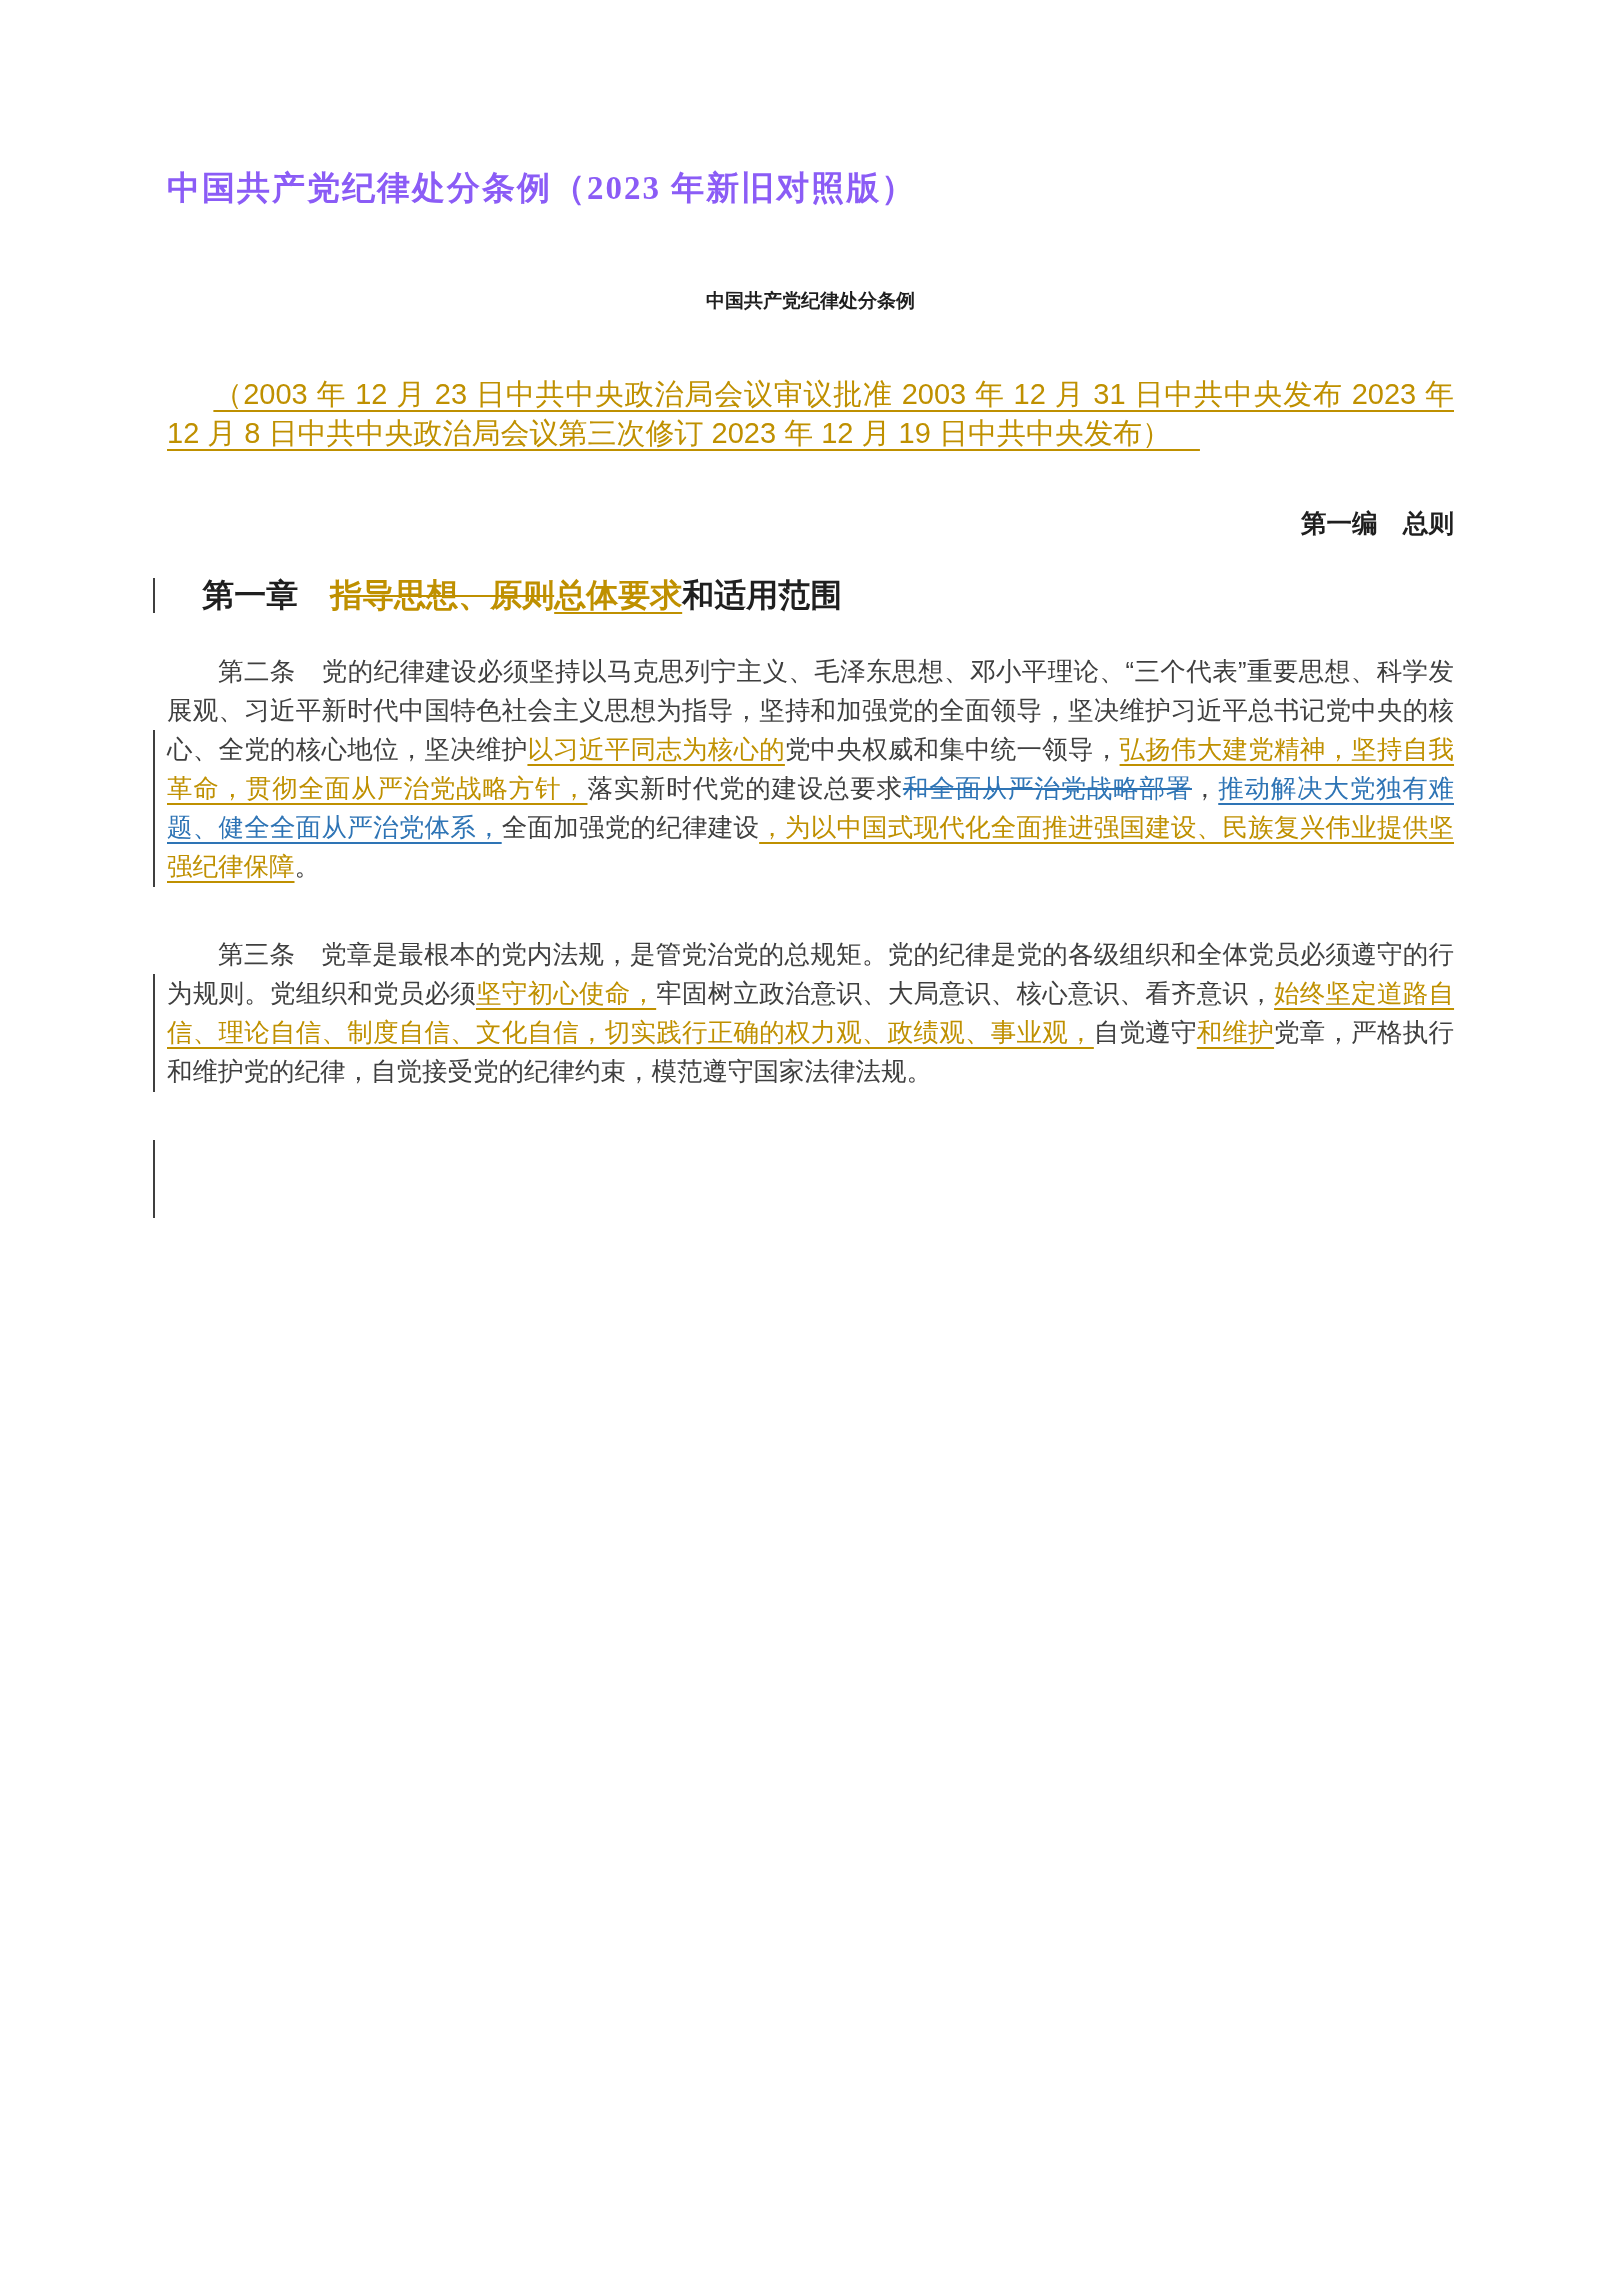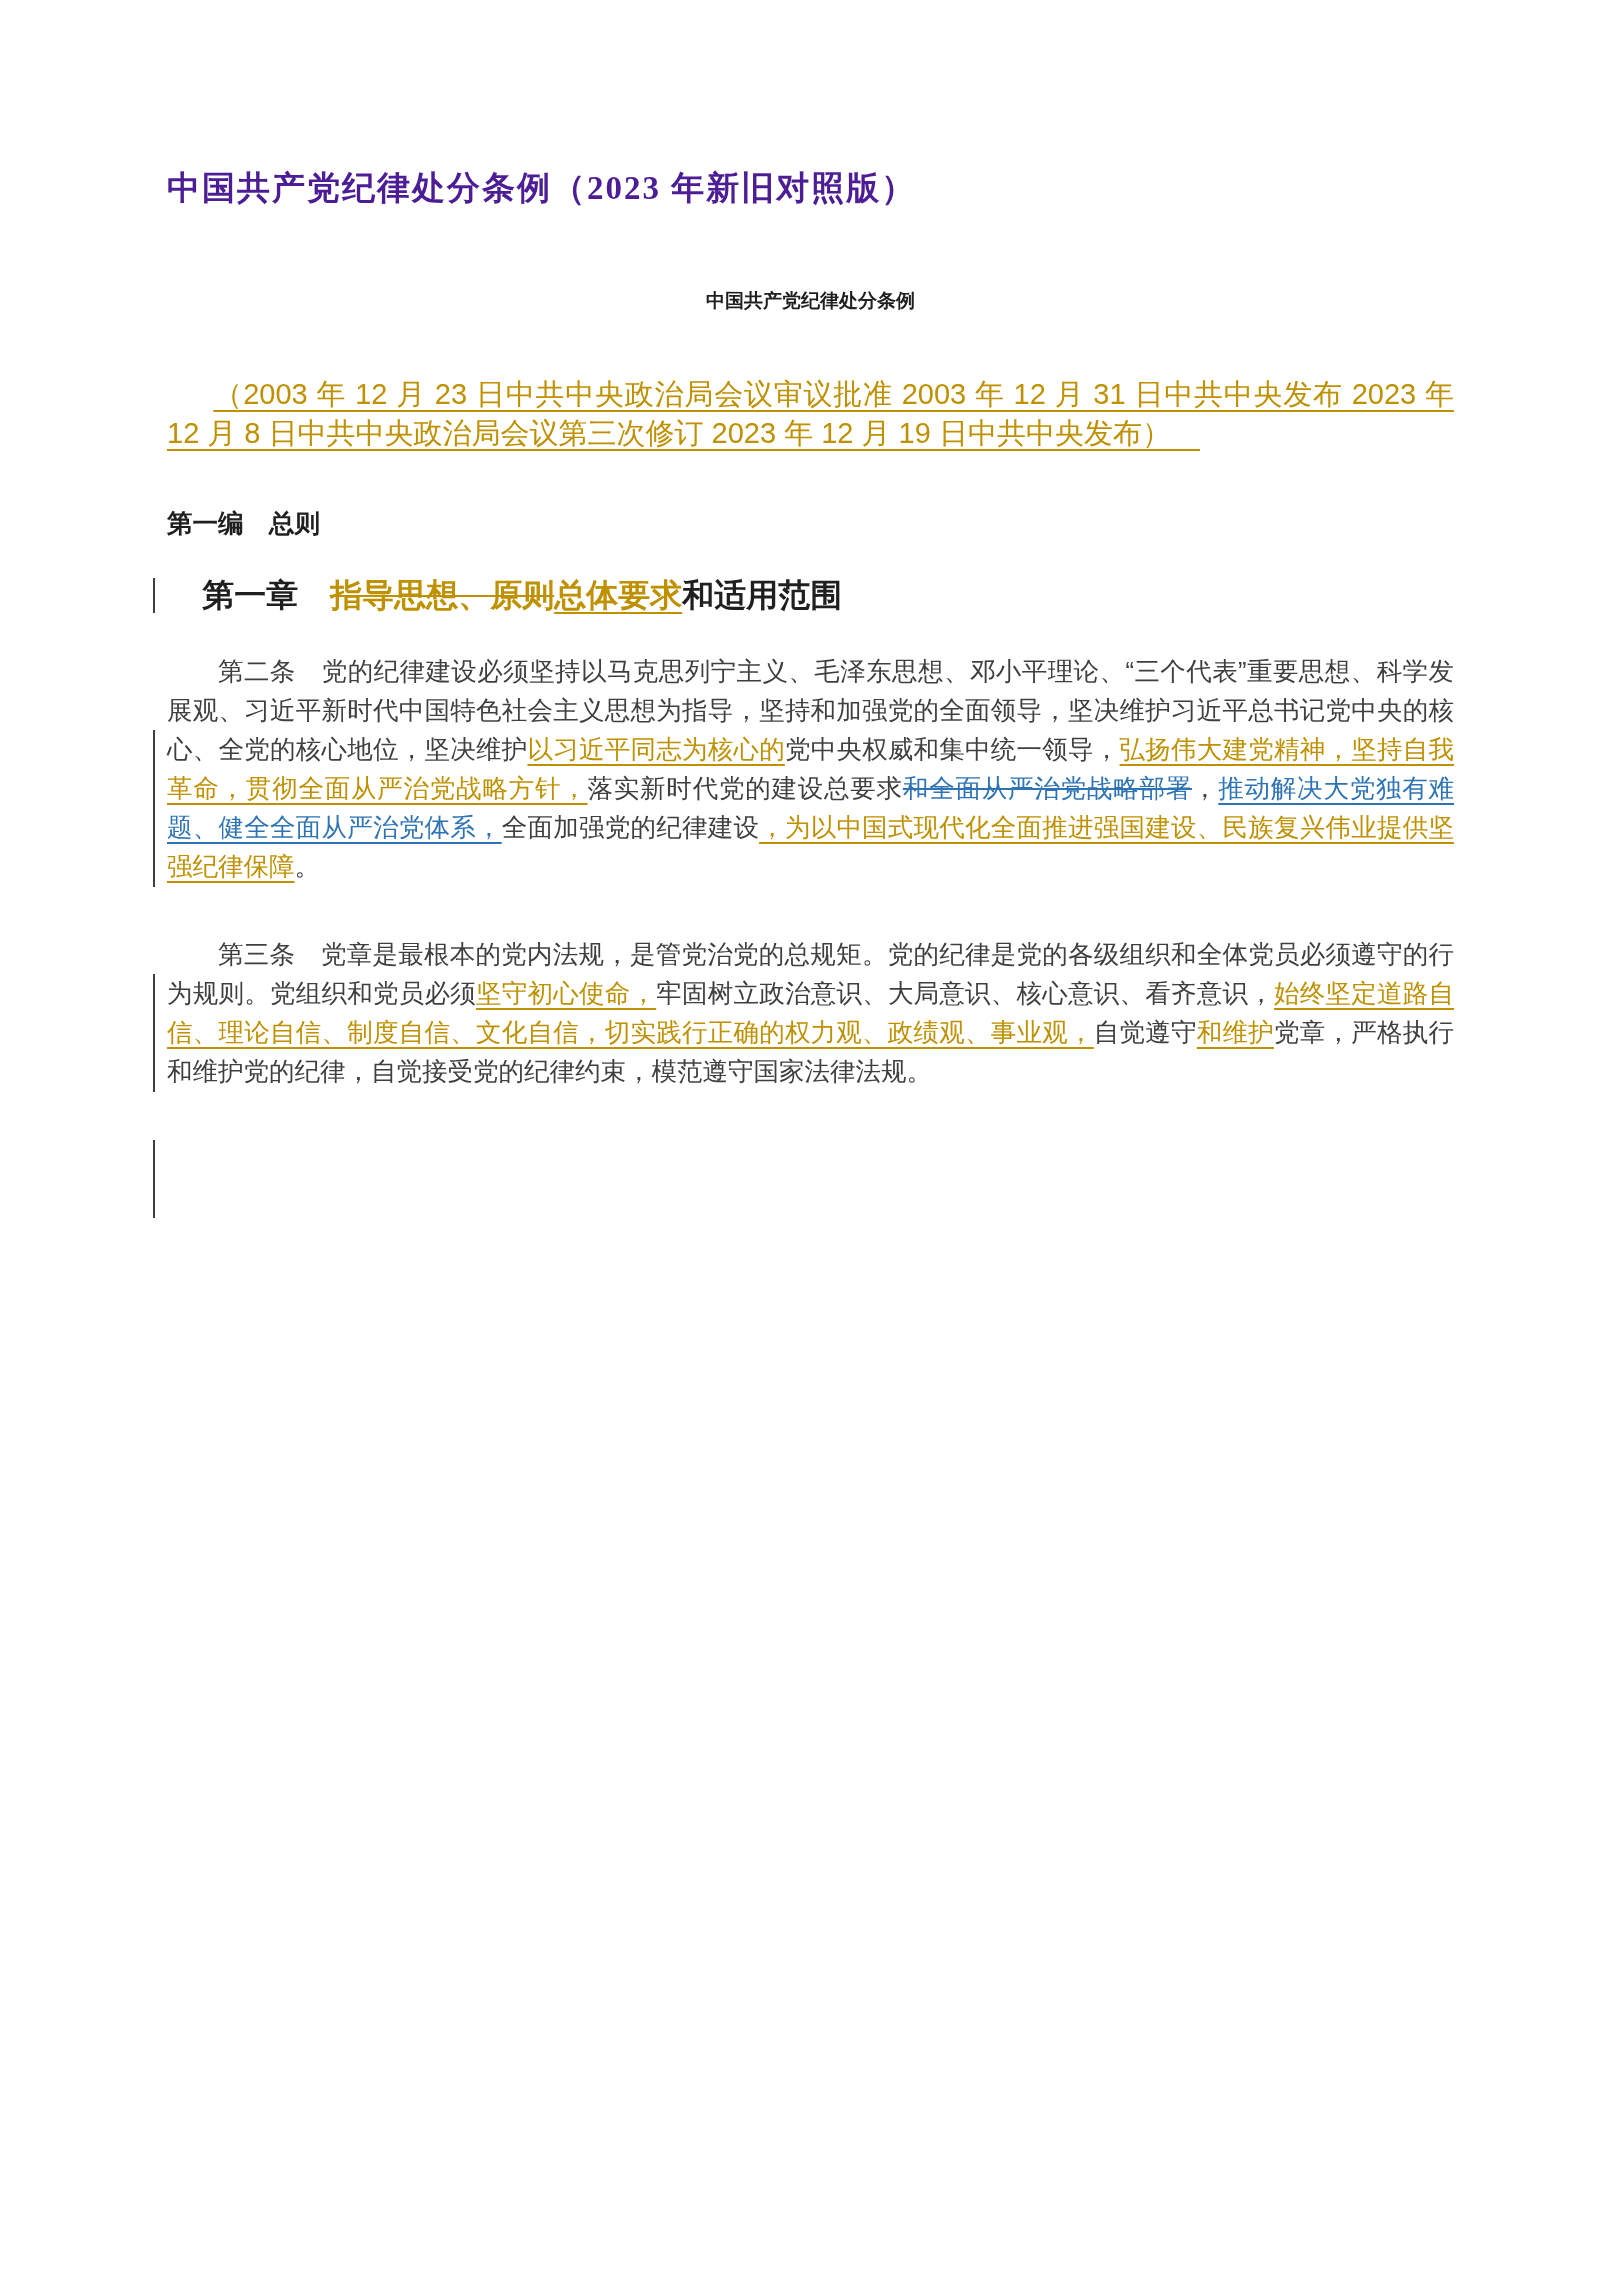--- a/index.html
+++ b/index.html
@@ -20,21 +20,21 @@
     padding:165px 167px 0 167px;
     font-family:"Liberation Sans","DejaVu Sans",sans-serif;
     color:var(--text);
     overflow:hidden;
   }
   .doc-title{
     font-family:"Liberation Serif","DejaVu Serif",serif;
     font-size:33px;
     line-height:47px;
     font-weight:700;
-    color:#4c1d95;
+    color:#8b5cf6;
     letter-spacing:2px;
     margin:0 0 69px 0;
   }
   .doc-subtitle{
     font-size:19px;
     line-height:39px;
     font-weight:700;
     color:var(--heading);
     text-align:center;
     margin:0 0 55px 0;
@@ -44,21 +44,21 @@
     line-height:39px;
     text-indent:1.6em;
     text-align:justify;
     margin:0 0 51px 0;
   }
   .part-heading{
     font-size:25.5px;
     line-height:39px;
     font-weight:700;
     color:var(--heading);
-    text-align:left;
+    text-align:right;
     margin:0 0 33px 0;
     font-family:Liberation Serif, serif;
   }
   .chapter-heading{
     position:relative;
     font-size:32px;
     line-height:39px;
     font-weight:700;
     color:var(--heading);
     text-indent:1.1em;

